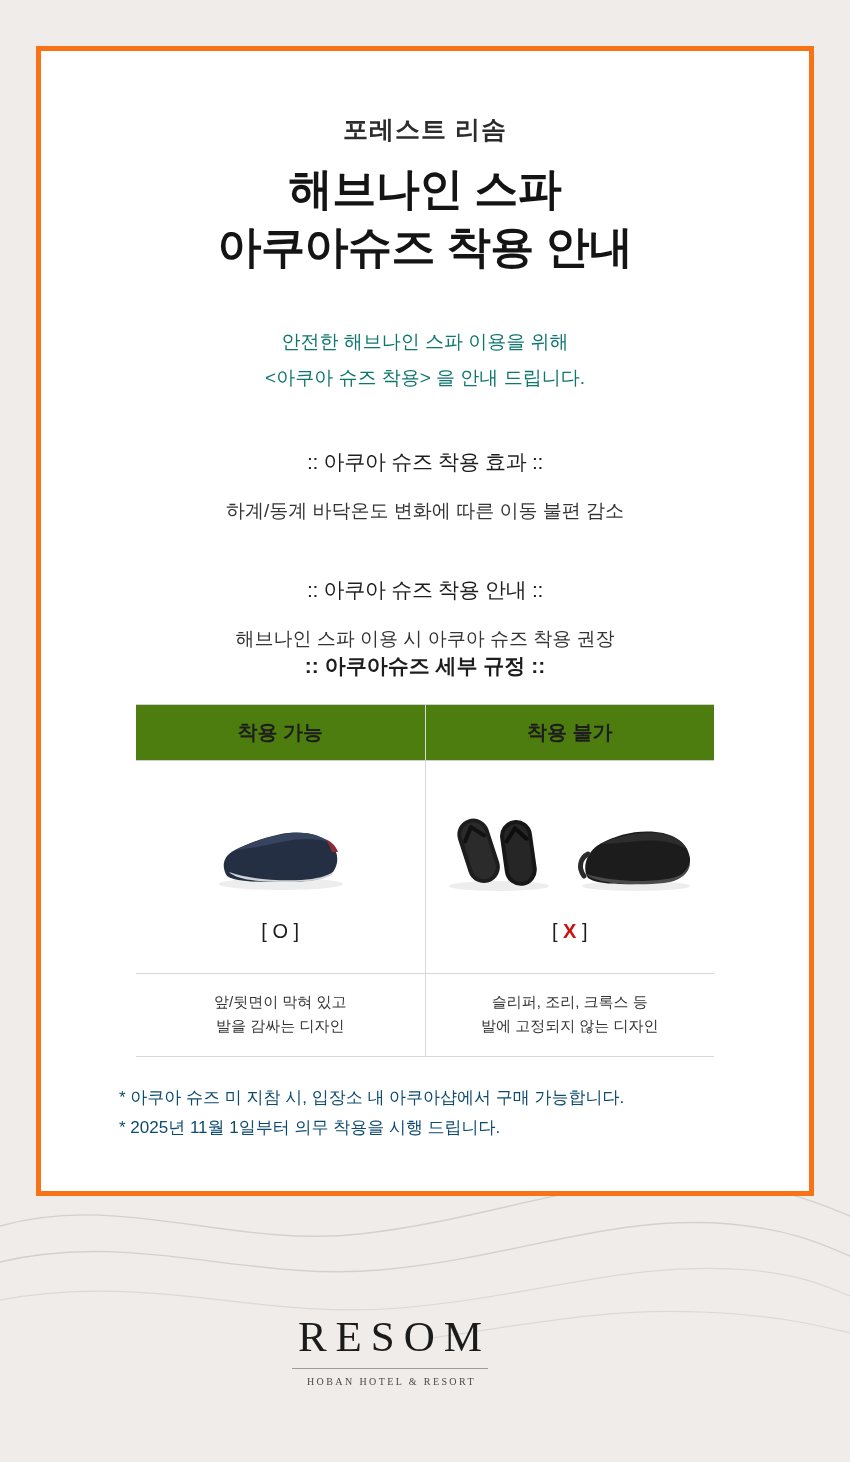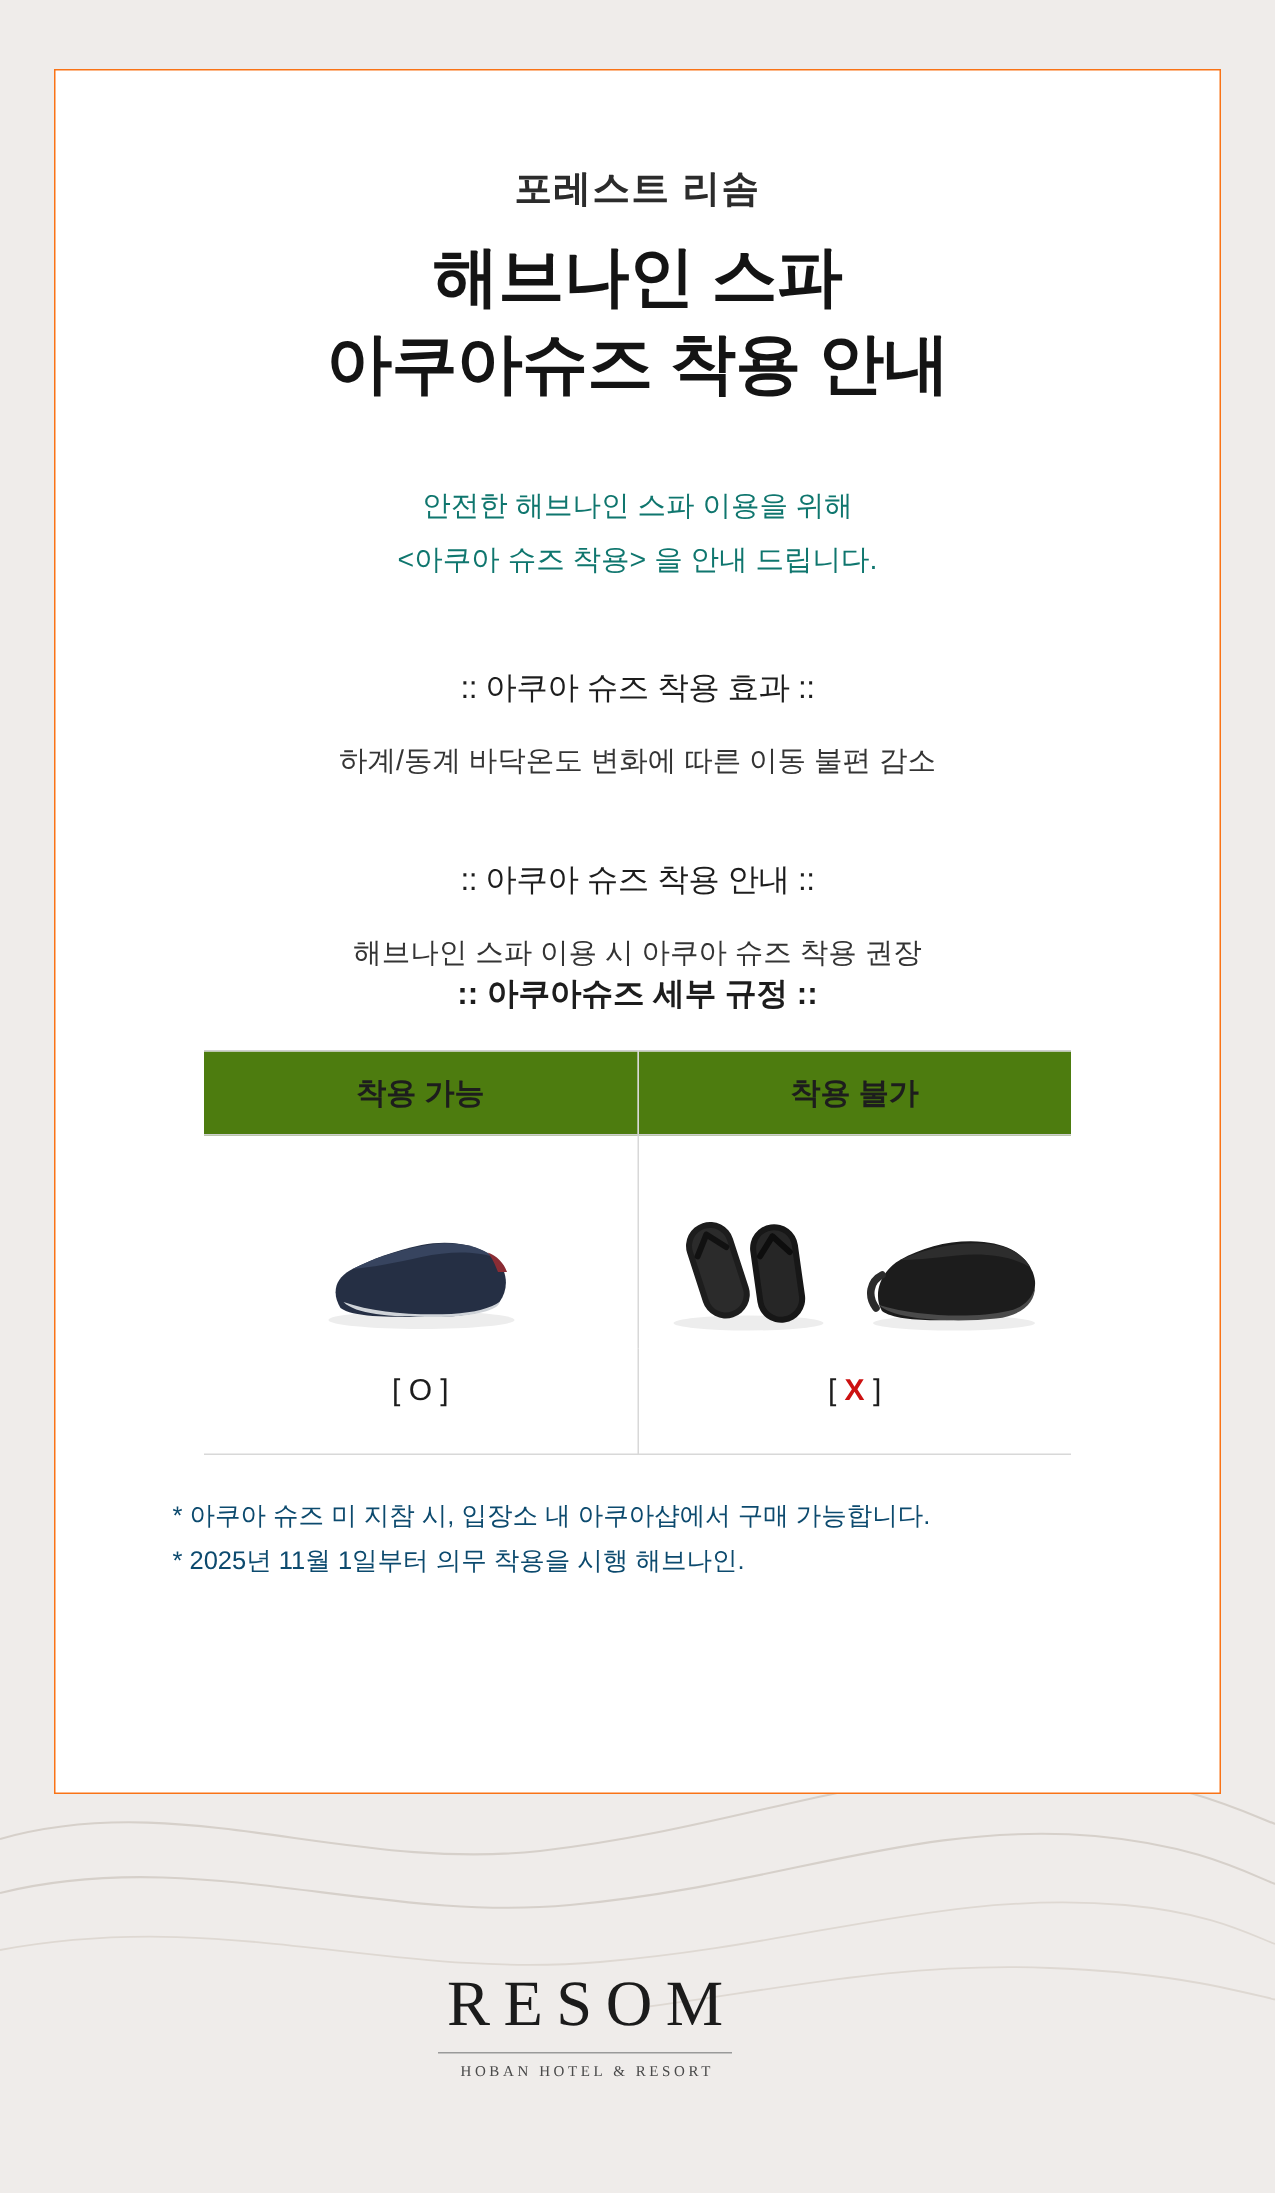--- a/index.html
+++ b/index.html
@@ -28,21 +28,21 @@
 
   
   .card {
     position: absolute;
     left: 36px;
     top: 46px;
     width: 778px;
     height: 1150px;
     background: #ffffff;
     box-sizing: border-box;
-    border: 1px solid #f97316;
+    border: 5px solid #f97316;
   }
 
   .inner {
     padding: 50px 60px 0 60px;
     box-sizing: border-box;
     text-align: center;
   }
 
   .eyebrow {
     font-size: 25px;
@@ -264,26 +264,36 @@
               </svg>
             </div>
           </td>
         </tr>
         <tr>
           <td class="left-col mark-cell">[ O ]</td>
           <td class="mark-cell">
             <span>[&nbsp;</span><span class="mark-x">X</span><span>&nbsp;]</span>
           </td>
         </tr>
+        <tr>
+          <td class="left-col desc-cell">
+            <div>앞/뒷면이 막혀 있고</div>
+            <div>발을 감싸는 디자인</div>
+          </td>
+          <td class="desc-cell">
+            <div>슬리퍼, 조리, 크록스 등</div>
+            <div>발에 고정되지 않는 디자인</div>
+          </td>
+        </tr>
       </tbody>
     </table>
 
     <div class="notes">
       <div class="note">* 아쿠아 슈즈 미 지참 시, 입장소 내 아쿠아샵에서 구매 가능합니다.</div>
-      <div class="note">* 2025년 11월 1일부터 의무 착용을 시행 해브나인.</div>
+      <div class="note">* 2025년 11월 1일부터 의무 착용을 시행 드립니다.</div>
     </div>
 
   </div>
 </div>
 
 <div class="footer">
   <div class="logo-word">RESOM</div>
   <div class="logo-rule"></div>
   <div class="logo-sub">HOBAN HOTEL &amp; RESORT</div>
 </div>

